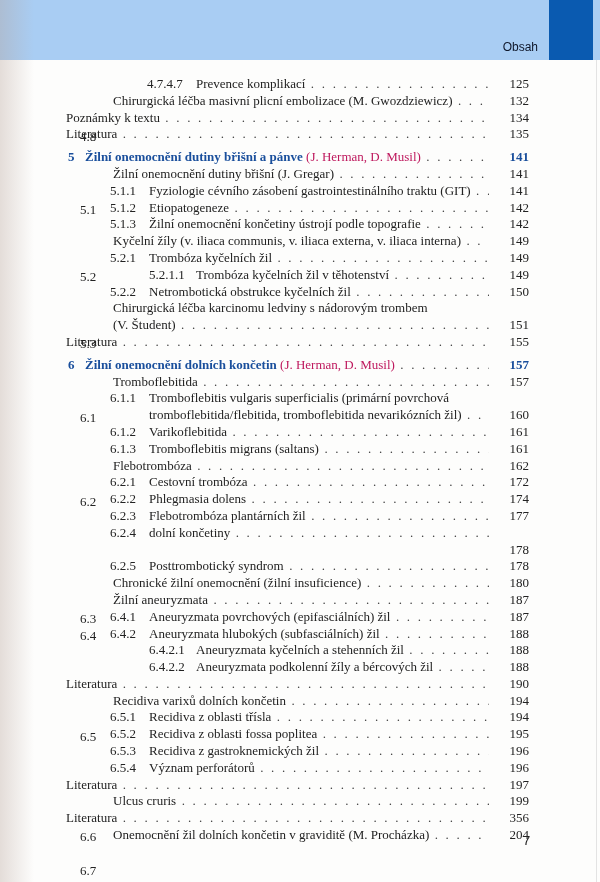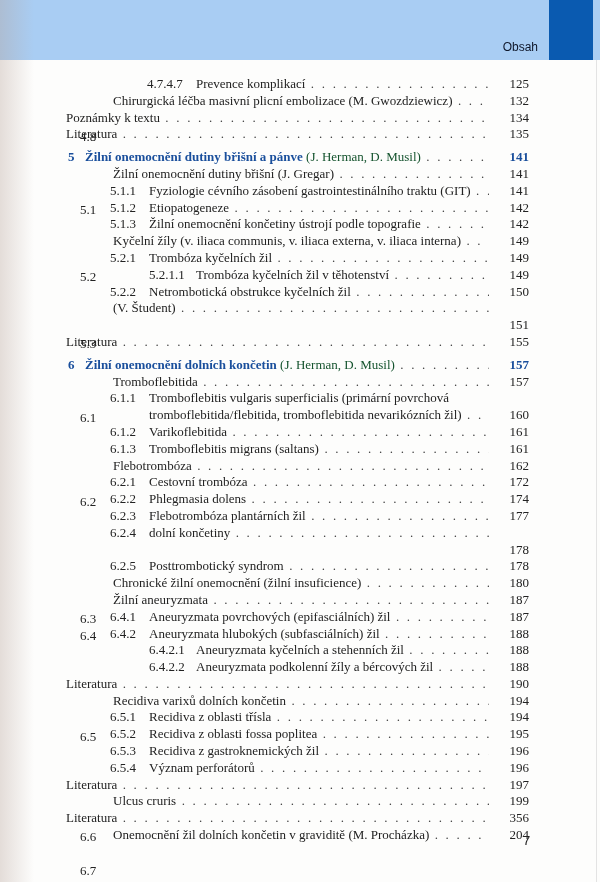--- a/index.html
+++ b/index.html
@@ -33,21 +33,21 @@
   }
   .toc {
     position:absolute; left:66px; top:76px; width:463px;
   }
   .row {
     position:relative; height:16.8px; line-height:16.8px;
     font-size:13px; white-space:nowrap;
   }
   .row.wrap { height:33.6px; }
   .row.chapter { color:#1a4f9c; font-weight:bold; margin-top:6px; }
-  .row.chapter .author { color:#14532d; font-weight:normal; }
+  .row.chapter .author { color:#be185d; font-weight:normal; }
   .num { position:absolute; top:0; }
   .title-wrap {
     position:absolute; top:0; right:40px; overflow:hidden;
   }
   .title-line { display:block; height:16.8px; overflow:hidden; }
   .title-line .dots { color:#444; letter-spacing:2.2px; font-weight:normal; }
   .author { }
   .page { position:absolute; right:0; top:0; text-align:left; }
   .row.wrap .page { top:16.8px; }
   .row.chapter .page { font-weight:bold; color:#1a4f9c; } .lv0 .title-wrap { left:0; }
@@ -158,20 +158,21 @@
     <div class="row lv2">
       <span class="num">5.2.2</span>
       <span class="title-wrap">
         <span class="title-line"><span>Netrombotická obstrukce kyčelních žil</span><span class="dots"> . . . . . . . . . . . . . . . . . . . . . . . . . . . . . . . . . . . . . . . . . . . . . . . . . . . . . . . . . . . . . . . . . . . . . .</span></span>
       </span>
       <span class="page">150</span>
     </div>
     <div class="row lv1 wrap">
       <span class="num">5.3</span>
       <span class="title-wrap">
+        <span class="title-line"><span>Chirurgická léčba karcinomu ledviny s nádorovým trombem</span></span>
         <span class="title-line"><span class="author">(V. Študent)</span><span class="dots"> . . . . . . . . . . . . . . . . . . . . . . . . . . . . . . . . . . . . . . . . . . . . . . . . . . . . . . . . . . . . . . . . . . . . . .</span></span>
       </span>
       <span class="page">151</span>
     </div>
     <div class="row lv0">
       <span class="title-wrap">
         <span class="title-line"><span>Literatura</span><span class="dots"> . . . . . . . . . . . . . . . . . . . . . . . . . . . . . . . . . . . . . . . . . . . . . . . . . . . . . . . . . . . . . . . . . . . . . .</span></span>
       </span>
       <span class="page">155</span>
     </div>

